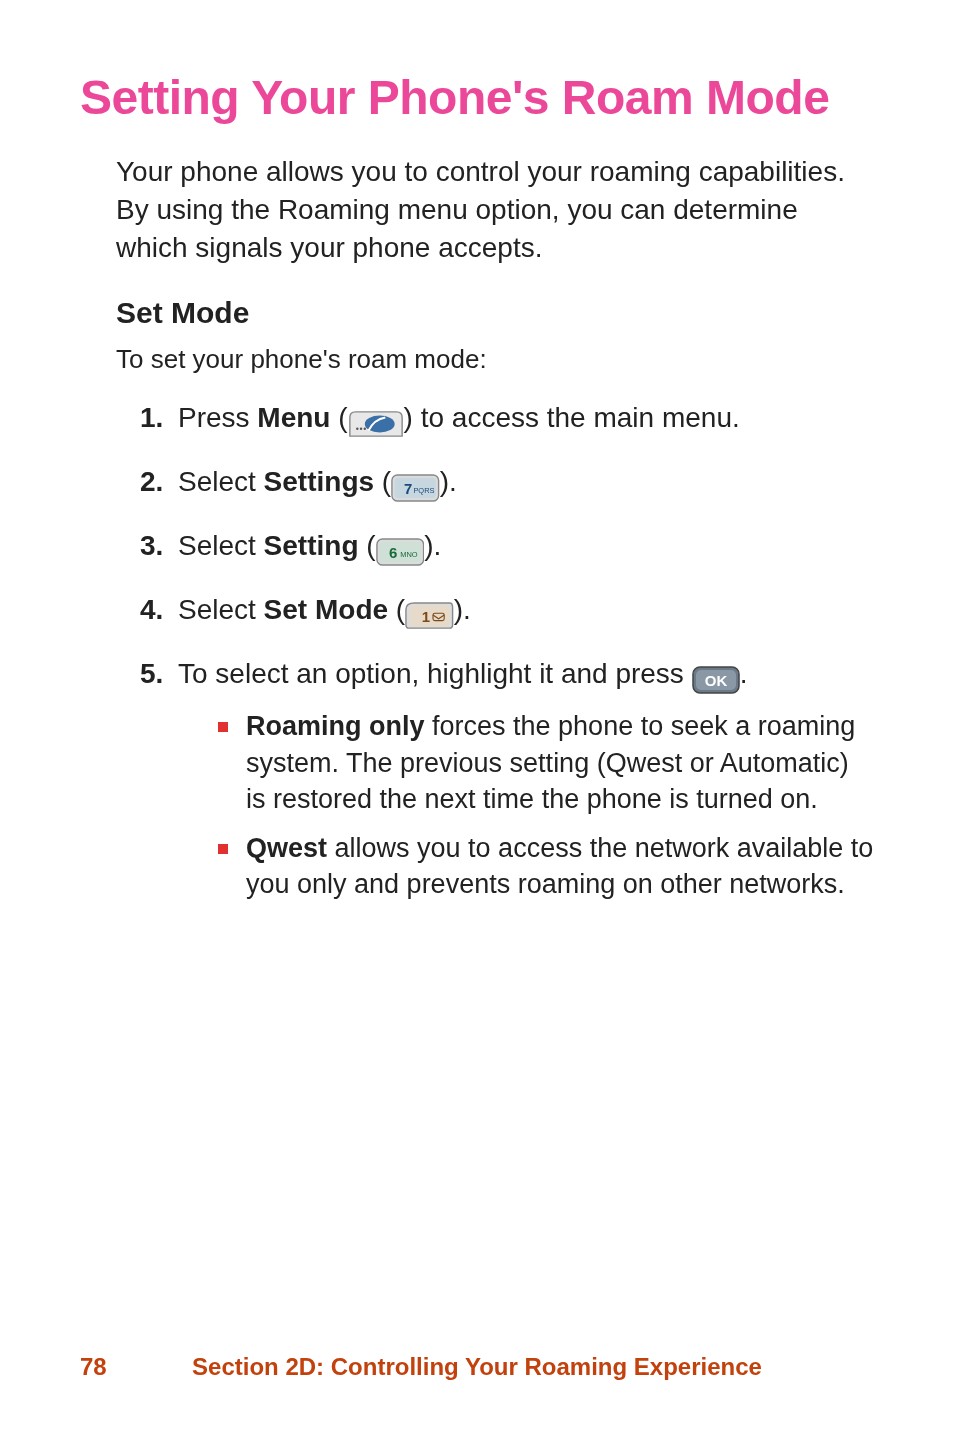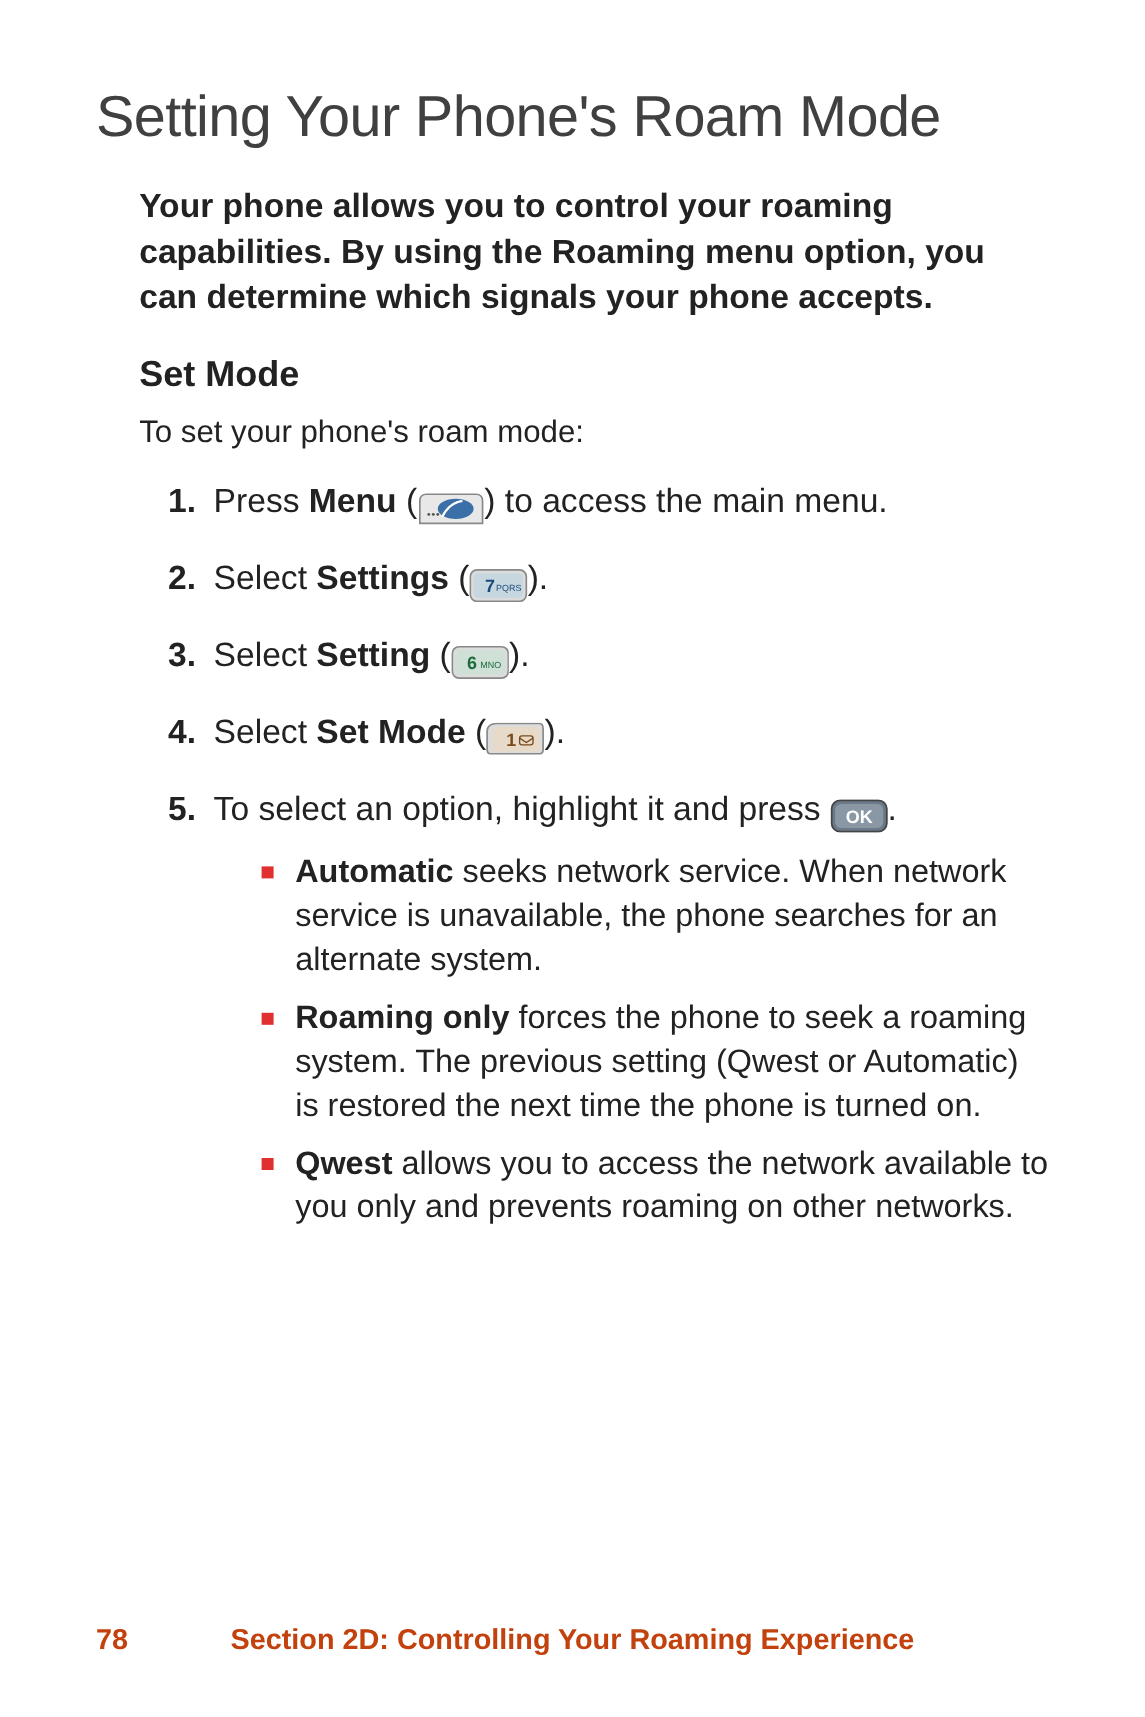--- a/index.html
+++ b/index.html
@@ -12,31 +12,30 @@
   .page {
     position: relative;
     width: 954px;
     height: 1431px;
     box-sizing: border-box;
     padding: 70px 80px 0 80px;
     font-family: "Segoe UI", "Myriad Pro", "Helvetica Neue", Arial, sans-serif;
     color: #222;
   }
   h1 {
-    color: #404040;
-    font-weight: 400;
+    color: #ec4899;
+    font-weight: 700;
     font-size: 48px;
     margin: 0 0 28px 0;
     letter-spacing: -0.5px;
   }
   .intro {
     font-size: 28px;
     line-height: 1.35;
     margin: 0 0 30px 36px;
-    font-weight: bold;
   }
   h2 {
     font-size: 30px;
     font-weight: 700;
     margin: 0 0 14px 36px;
     color: #222;
   }
   .subintro {
     font-size: 28px;
     line-height: 1.35;
@@ -200,23 +199,20 @@
         <span>To select an option, highlight it and press </span><span class="icon-wrap">
           <svg class="key" viewBox="0 0 48 28">
             <rect x="1" y="1" width="46" height="26" rx="7" fill="#6a7a88" stroke="#444" stroke-width="1.5"></rect>
             <rect x="4" y="4" width="40" height="20" rx="5" fill="#8a98a6"></rect>
             <text x="24" y="20" font-size="15" font-family="Arial" font-weight="bold" fill="#fff" text-anchor="middle">OK</text>
           </svg>
         </span><span>.</span>
 
         <ul class="sub-bullets">
           <li>
-            <span class="bold">Automatic</span><span> seeks network service. When network service is unavailable, the phone searches for an alternate system.</span>
-          </li>
-          <li>
             <span class="bold">Roaming only</span><span> forces the phone to seek a roaming system. The previous setting (Qwest or Automatic) is restored the next time the phone is turned on.</span>
           </li>
           <li>
             <span class="bold">Qwest</span><span> allows you to access the network available to you only and prevents roaming on other networks.</span>
           </li>
         </ul>
       </span>
     </li>
 
   </ol>

